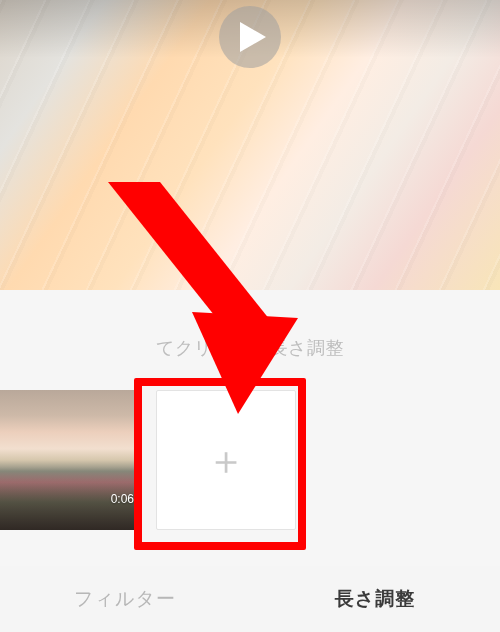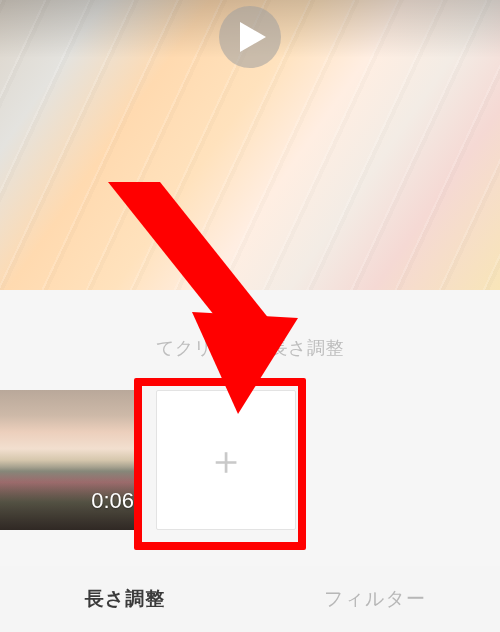--- a/index.html
+++ b/index.html
@@ -88,23 +88,23 @@
         #d6c7ad 50%, #8b8c7e 58%, #b37b7c 66%, #787560 80%, #6a5a50 100%);
     cursor: pointer;
   }
   .clip-thumb::after {
     content: "";
     position: absolute; inset: 0;
     background: linear-gradient(180deg, rgba(0,0,0,0) 55%, rgba(0,0,0,.55) 100%);
   }
   .clip-time {
     position: absolute;
-    right: 8px; bottom: 16px;
+    right: 8px; bottom: 24px;
     color: #fff;
-    font-size: 22px;
+    font-size: 12px;
     font-weight: 500;
     z-index: 2;
     text-shadow: 0 1px 2px rgba(0,0,0,.4);
   }
   .add-clip {
     width: 140px; height: 140px;
     background: #fff;
     border: 1px solid #e3e3e3;
     border-radius: 2px;
     display: flex; align-items: center; justify-content: center;
@@ -169,22 +169,22 @@
       <div class="clip-thumb">
         <span class="clip-time">0:06</span>
       </div>
       <div class="add-clip">
         <span class="plus">＋</span>
       </div>
     </div>
   </div>
 
   <div class="tabs">
+    <div class="tab">フィルター</div>
     <div class="tab active">長さ調整</div>
-    <div class="tab">フィルター</div>
   </div>
 
   <div class="annot">
     <svg class="arrow" width="190" height="240" viewBox="0 0 190 240">
       <g fill="#ff0000">
 
         <polygon points="0,0 52,0 170,148 118,148"></polygon>
 
         <polygon points="84,130 190,136 130,232"></polygon>
       </g>

